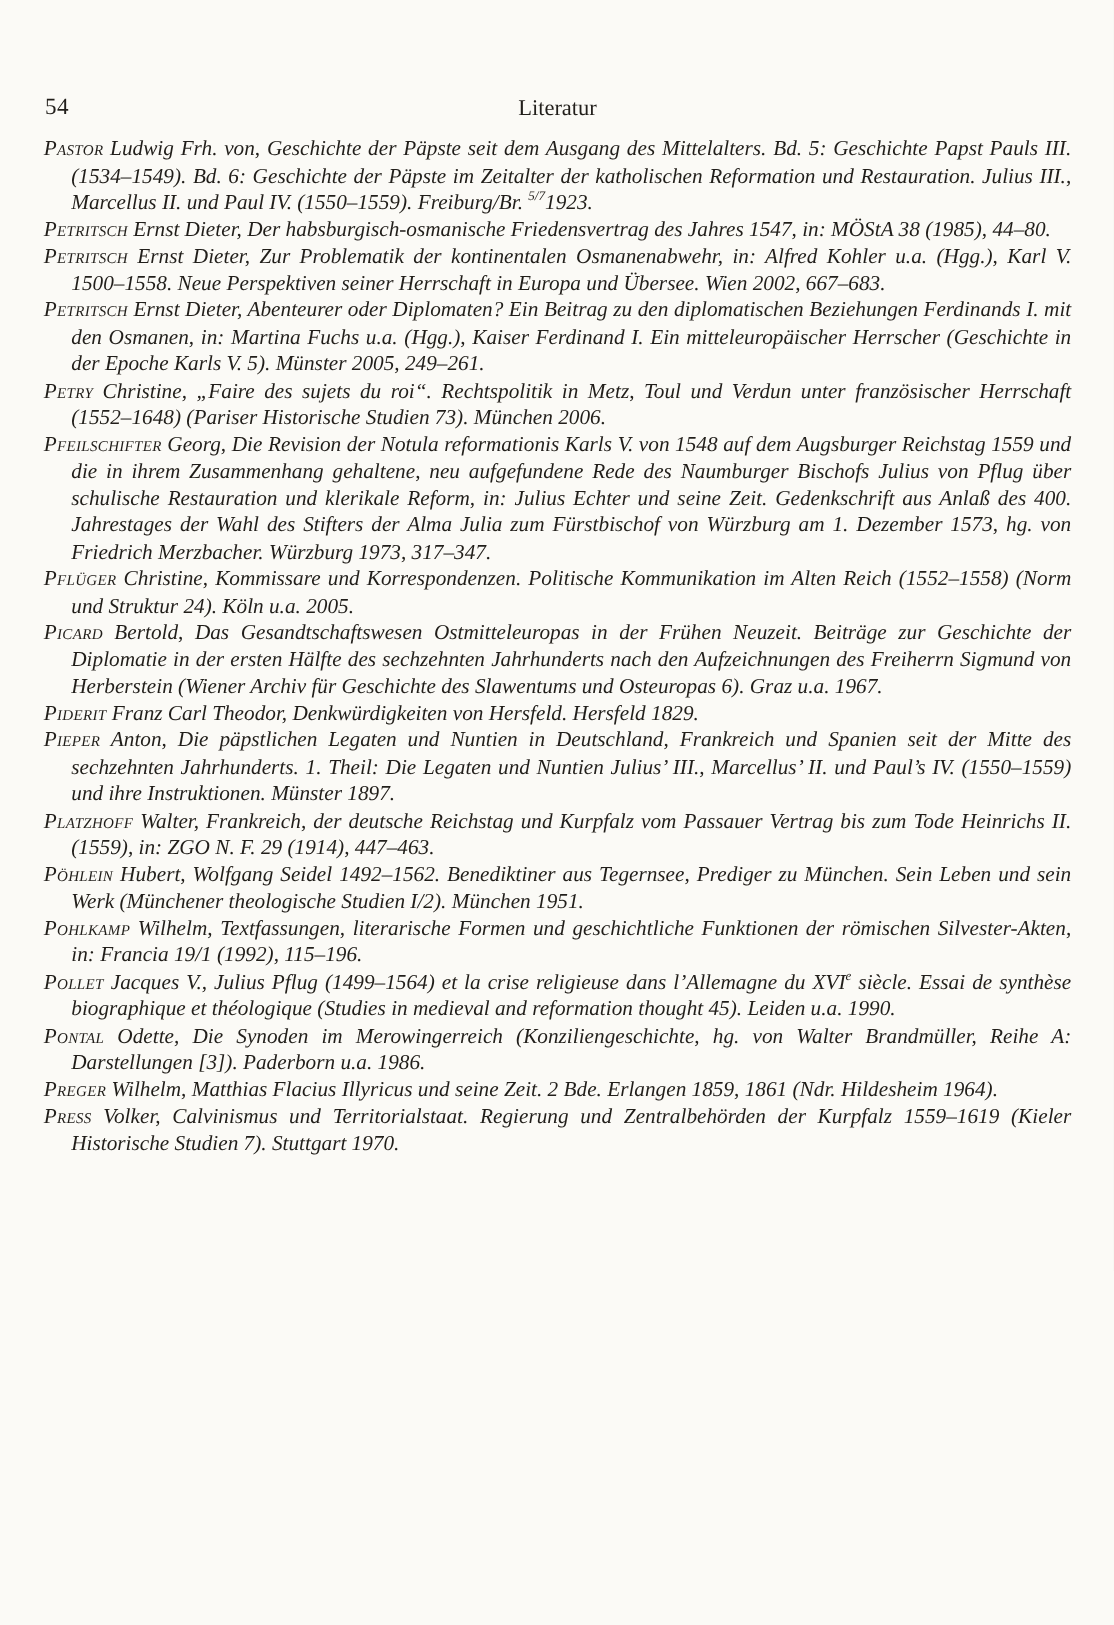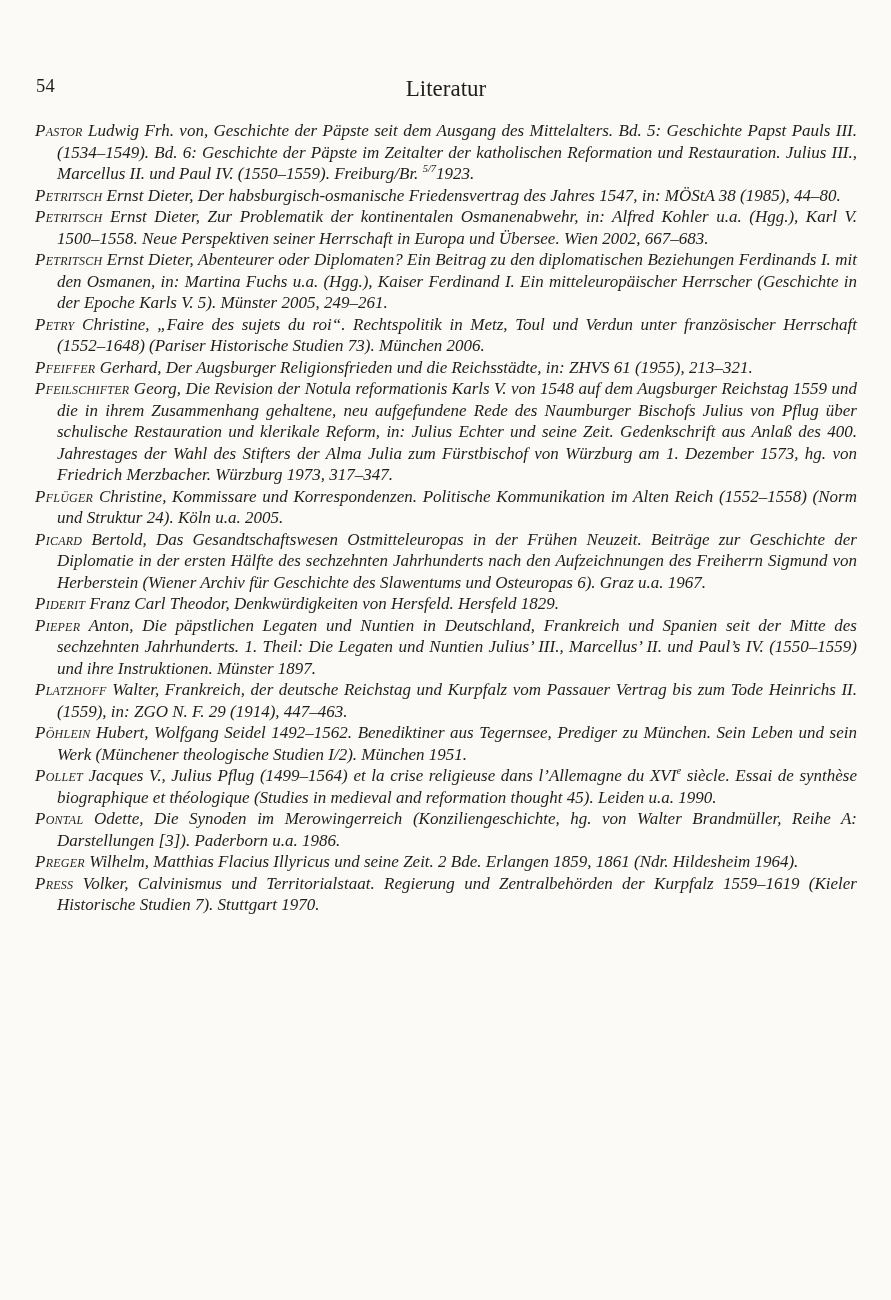--- a/index.html
+++ b/index.html
@@ -15,33 +15,33 @@
     background: #fbfaf6;
     box-sizing: border-box;
     padding: 76px 34px 0 35px;
     font-family: "Liberation Serif", "DejaVu Serif", serif;
     color: #211e1a;
     overflow: hidden;
   }
   .header {
     position: relative;
     height: 22px;
-    margin-bottom: 22px;
+    margin-bottom: 10px;
   }
   .pagenum {
     position: absolute;
     left: 1px;
     top: 0;
     font-size: 18.5px;
     letter-spacing: 0.02em;
   }
   .running {
     display: block;
     text-align: center;
-    font-size: 23px;
+    font-size: 18px;
   }
   .bib {
     font-size: 17px;
     line-height: 21.5px;
   }
   .entry {
     margin: 0;
     padding-left: 22px;
     text-indent: -22px;
     text-align: justify;
@@ -64,26 +64,26 @@
   <div class="header">
     <span class="pagenum">54</span>
     <span class="running">Literatur</span>
   </div>
   <div class="bib">
       <p class="entry"><span class="sc">Pastor</span><span class="t"> Ludwig Frh. von, Geschichte der Päpste seit dem Ausgang des Mittelalters. Bd. 5: Geschichte Papst Pauls III. (1534–1549). Bd. 6: Geschichte der Päpste im Zeitalter der katholischen Reformation und Restauration. Julius III., Marcellus II. und Paul IV. (1550–1559). Freiburg/Br. </span><span class="sup">5/7</span><span class="t">1923.</span></p>
       <p class="entry"><span class="sc">Petritsch</span><span class="t"> Ernst Dieter, Der habsburgisch-osmanische Friedensvertrag des Jahres 1547, in: MÖStA 38 (1985), 44–80.</span></p>
       <p class="entry"><span class="sc">Petritsch</span><span class="t"> Ernst Dieter, Zur Problematik der kontinentalen Osmanenabwehr, in: Alfred Kohler u.a. (Hgg.), Karl V. 1500–1558. Neue Perspektiven seiner Herrschaft in Europa und Übersee. Wien 2002, 667–683.</span></p>
       <p class="entry"><span class="sc">Petritsch</span><span class="t"> Ernst Dieter, Abenteurer oder Diplomaten? Ein Beitrag zu den diplomatischen Beziehungen Ferdinands I. mit den Osmanen, in: Martina Fuchs u.a. (Hgg.), Kaiser Ferdinand I. Ein mitteleuropäischer Herrscher (Geschichte in der Epoche Karls V. 5). Münster 2005, 249–261.</span></p>
       <p class="entry"><span class="sc">Petry</span><span class="t"> Christine, „Faire des sujets du roi“. Rechtspolitik in Metz, Toul und Verdun unter französischer Herrschaft (1552–1648) (Pariser Historische Studien 73). München 2006.</span></p>
-      <p class="entry"><span class="sc">Pfeiffer</span><span class="t"> Gerhard, Der Augsburger Religionsfrieden und die Reichsstädte, in: ZHVS 61 (1955), 213–321.</span></p>
       <p class="entry"><span class="sc">Pfeilschifter</span><span class="t"> Georg, Die Revision der Notula reformationis Karls V. von 1548 auf dem Augsburger Reichstag 1559 und die in ihrem Zusammenhang gehaltene, neu aufgefundene Rede des Naumburger Bischofs Julius von Pflug über schulische Restauration und klerikale Reform, in: Julius Echter und seine Zeit. Gedenkschrift aus Anlaß des 400. Jahrestages der Wahl des Stifters der Alma Julia zum Fürstbischof von Würzburg am 1. Dezember 1573, hg. von Friedrich Merzbacher. Würzburg 1973, 317–347.</span></p>
       <p class="entry"><span class="sc">Pflüger</span><span class="t"> Christine, Kommissare und Korrespondenzen. Politische Kommunikation im Alten Reich (1552–1558) (Norm und Struktur 24). Köln u.a. 2005.</span></p>
       <p class="entry"><span class="sc">Picard</span><span class="t"> Bertold, Das Gesandtschaftswesen Ostmitteleuropas in der Frühen Neuzeit. Beiträge zur Geschichte der Diplomatie in der ersten Hälfte des sechzehnten Jahrhunderts nach den Aufzeichnungen des Freiherrn Sigmund von Herberstein (Wiener Archiv für Geschichte des Slawentums und Osteuropas 6). Graz u.a. 1967.</span></p>
       <p class="entry"><span class="sc">Piderit</span><span class="t"> Franz Carl Theodor, Denkwürdigkeiten von Hersfeld. Hersfeld 1829.</span></p>
       <p class="entry"><span class="sc">Pieper</span><span class="t"> Anton, Die päpstlichen Legaten und Nuntien in Deutschland, Frankreich und Spanien seit der Mitte des sechzehnten Jahrhunderts. 1. Theil: Die Legaten und Nuntien Julius’ III., Marcellus’ II. und Paul’s IV. (1550–1559) und ihre Instruktionen. Münster 1897.</span></p>
       <p class="entry"><span class="sc">Platzhoff</span><span class="t"> Walter, Frankreich, der deutsche Reichstag und Kurpfalz vom Passauer Vertrag bis zum Tode Heinrichs II. (1559), in: ZGO N. F. 29 (1914), 447–463.</span></p>
       <p class="entry"><span class="sc">Pöhlein</span><span class="t"> Hubert, Wolfgang Seidel 1492–1562. Benediktiner aus Tegernsee, Prediger zu München. Sein Leben und sein Werk (Münchener theologische Studien I/2). München 1951.</span></p>
+      <p class="entry"><span class="sc">Pohlkamp</span><span class="t"> Wilhelm, Textfassungen, literarische Formen und geschichtliche Funktionen der römischen Silvester-Akten, in: Francia 19/1 (1992), 115–196.</span></p>
       <p class="entry"><span class="sc">Pollet</span><span class="t"> Jacques V., Julius Pflug (1499–1564) et la crise religieuse dans l’Allemagne du XVI</span><span class="sup">e</span><span class="t"> siècle. Essai de synthèse biographique et théologique (Studies in medieval and reformation thought 45). Leiden u.a. 1990.</span></p>
       <p class="entry"><span class="sc">Pontal</span><span class="t"> Odette, Die Synoden im Merowingerreich (Konziliengeschichte, hg. von Walter Brandmüller, Reihe A: Darstellungen [3]). Paderborn u.a. 1986.</span></p>
       <p class="entry"><span class="sc">Preger</span><span class="t"> Wilhelm, Matthias Flacius Illyricus und seine Zeit. 2 Bde. Erlangen 1859, 1861 (Ndr. Hildesheim 1964).</span></p>
       <p class="entry"><span class="sc">Press</span><span class="t"> Volker, Calvinismus und Territorialstaat. Regierung und Zentralbehörden der Kurpfalz 1559–1619 (Kieler Historische Studien 7). Stuttgart 1970.</span></p>
     </div>
 </div>
 
 </body></html>

